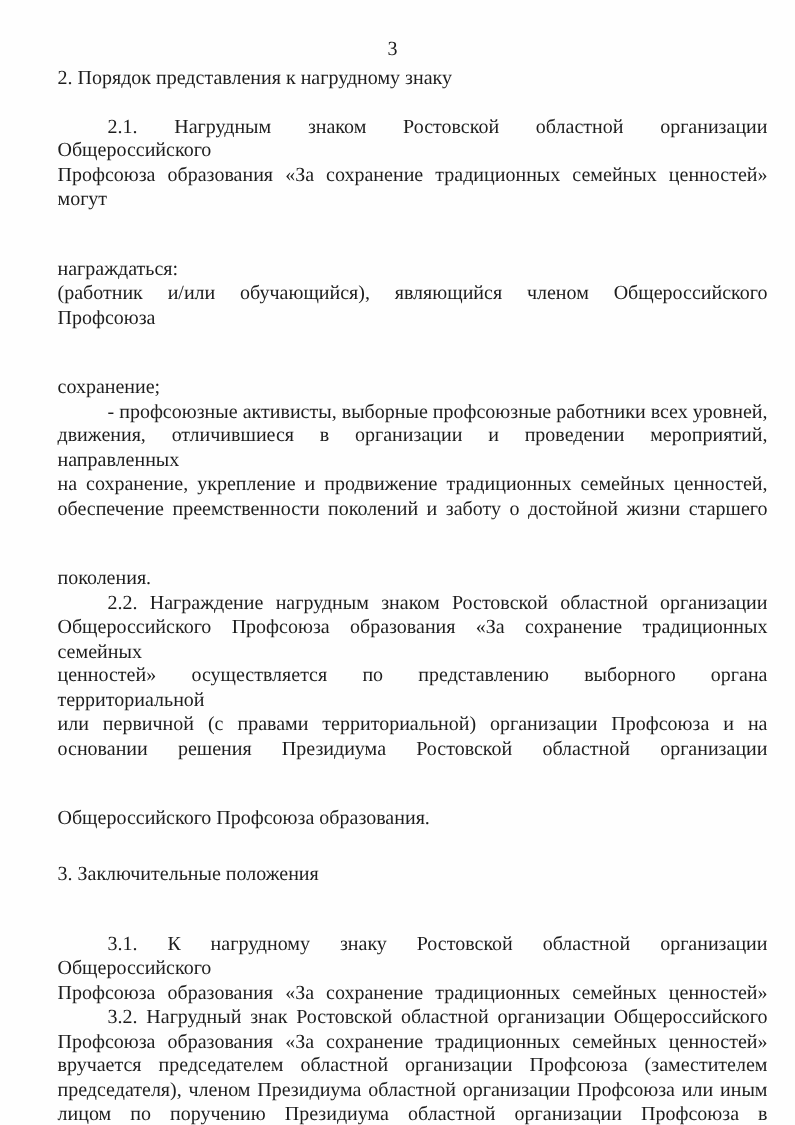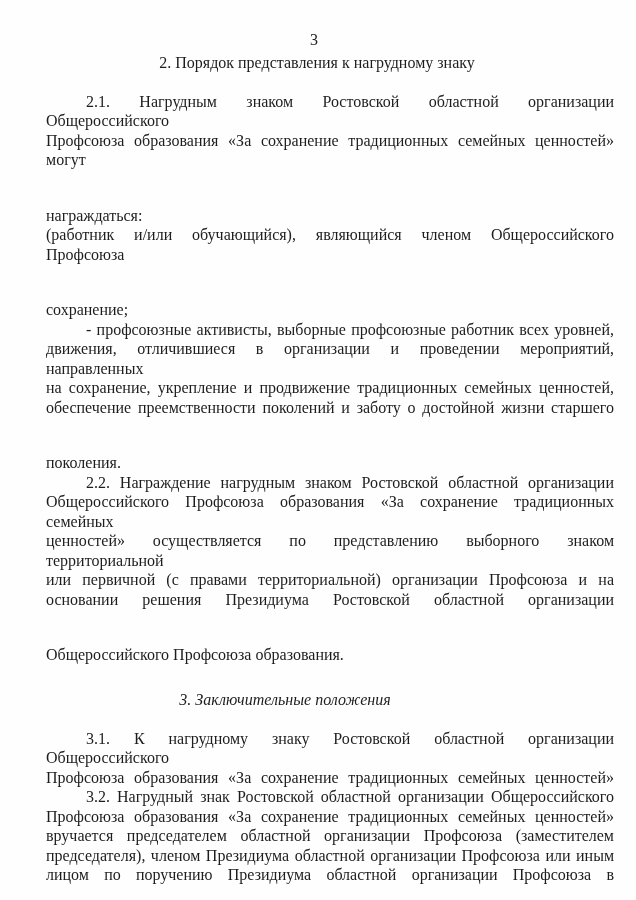--- a/index.html
+++ b/index.html
@@ -19,32 +19,31 @@
   .content {
     padding: 30px 22px 0 46px;
     font-size: 16px;
     line-height: 19.5px;
   }
   .page-number {
     text-align: center;
     margin-right: 32px;
   }
   .heading {
-    text-align: center;
+    text-align: left;
   }
   .heading-2 {
     margin-top: 3px;
     margin-right: 26px;
     margin-bottom: 19.5px;
   }
   .heading-3 {
     margin-top: 25.5px;
     margin-right: 90px;
-    margin-bottom: 19px;
-    font-style: italic;
+    margin-bottom: 36px;
   }
   .para {
     margin: 0;
   }
   .line {
     text-align: justify;
     text-align-last: justify;
   }
   .line.last {
     text-align: right;
@@ -70,31 +69,31 @@
       <div class="line">Профсоюза образования «За сохранение традиционных семейных ценностей» могут</div>
       <div class="line last">награждаться:</div>
     </div>
 
     <div class="para">
       <div class="line">(работник и/или обучающийся), являющийся членом Общероссийского Профсоюза</div>
       <div class="line last">сохранение;</div>
     </div>
 
     <div class="para">
-      <div class="line first">- профсоюзные активисты, выборные профсоюзные работник всех уровней,</div>
+      <div class="line first">- профсоюзные активисты, выборные профсоюзные работники всех уровней,</div>
       <div class="line">движения, отличившиеся в организации и проведении мероприятий, направленных</div>
       <div class="line">на сохранение, укрепление и продвижение традиционных семейных ценностей,</div>
       <div class="line">обеспечение преемственности поколений и заботу о достойной жизни старшего</div>
       <div class="line last">поколения.</div>
     </div>
 
     <div class="para">
       <div class="line first">2.2. Награждение нагрудным знаком Ростовской областной организации</div>
       <div class="line">Общероссийского Профсоюза образования «За сохранение традиционных семейных</div>
-      <div class="line">ценностей» осуществляется по представлению выборного знаком территориальной</div>
+      <div class="line">ценностей» осуществляется по представлению выборного органа территориальной</div>
       <div class="line">или первичной (с правами территориальной) организации Профсоюза и на</div>
       <div class="line">основании решения Президиума Ростовской областной организации</div>
       <div class="line last">Общероссийского Профсоюза образования.</div>
     </div>
 
     <div class="heading heading-3">3. Заключительные положения</div>
 
     <div class="para">
       <div class="line first">3.1. К нагрудному знаку Ростовской областной организации Общероссийского</div>
       <div class="line">Профсоюза образования «За сохранение традиционных семейных ценностей»</div>

